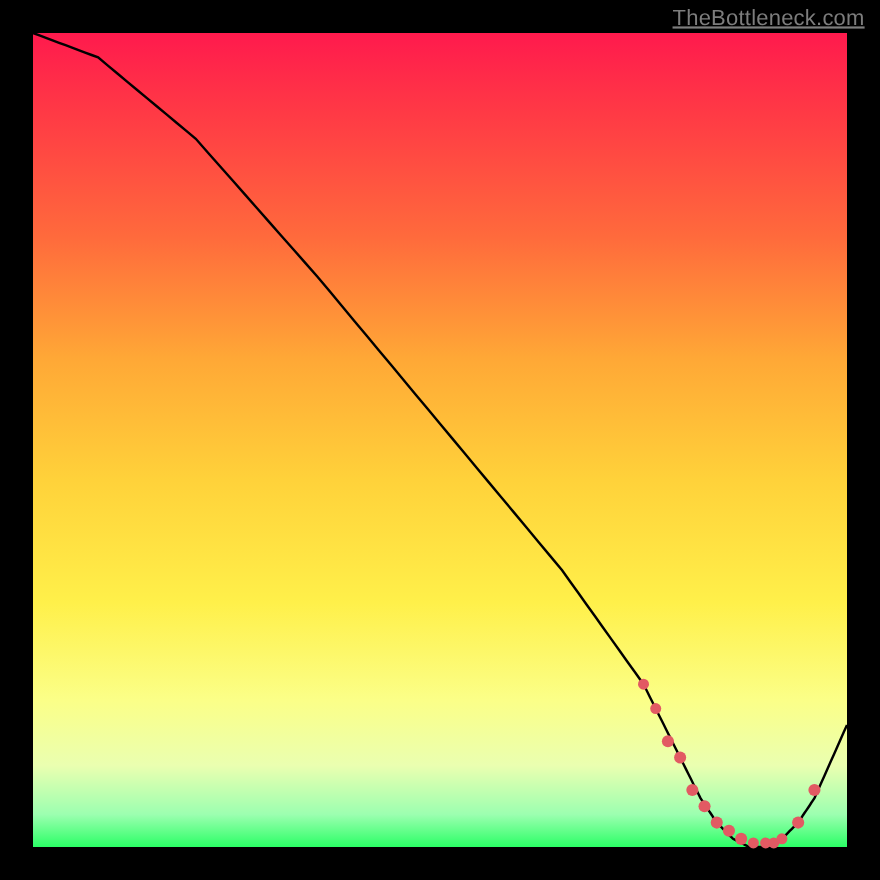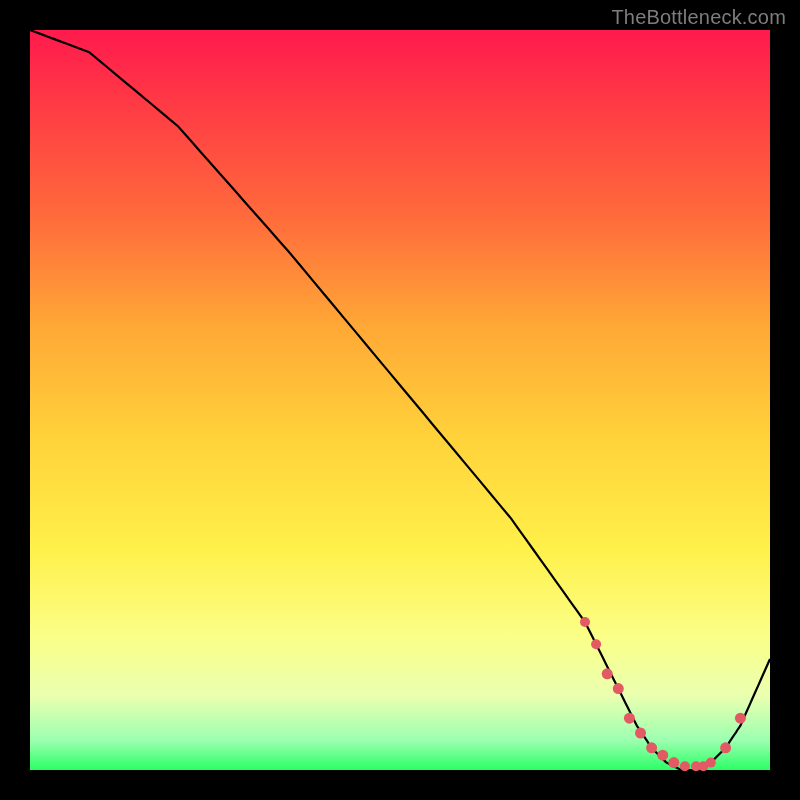--- a/index.html
+++ b/index.html
@@ -47,20 +47,21 @@
     overflow: visible;
   }
   .watermark {
     position: absolute;
     top: 6px;
     right: 14px;
     color: #7d7d7d;
     font-size: 20px;
     letter-spacing: 0.2px;
     user-select: none;
+    text-decoration: underline;
   }
 </style>
 </head>
 <body>
 
 <div class="stage">
 
   <div class="watermark">TheBottleneck.com</div>
 
   <div class="plot">

